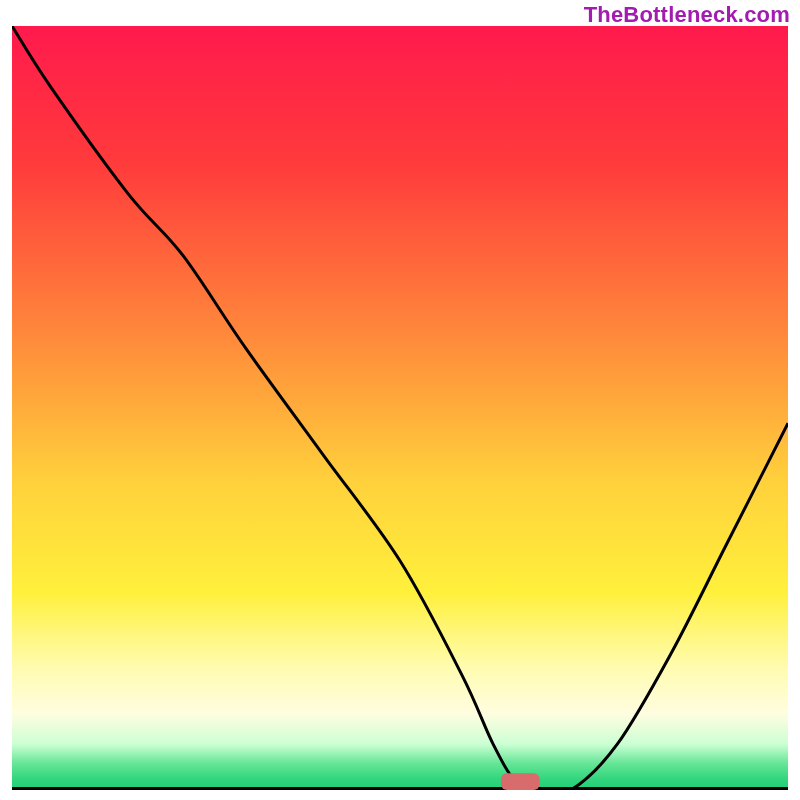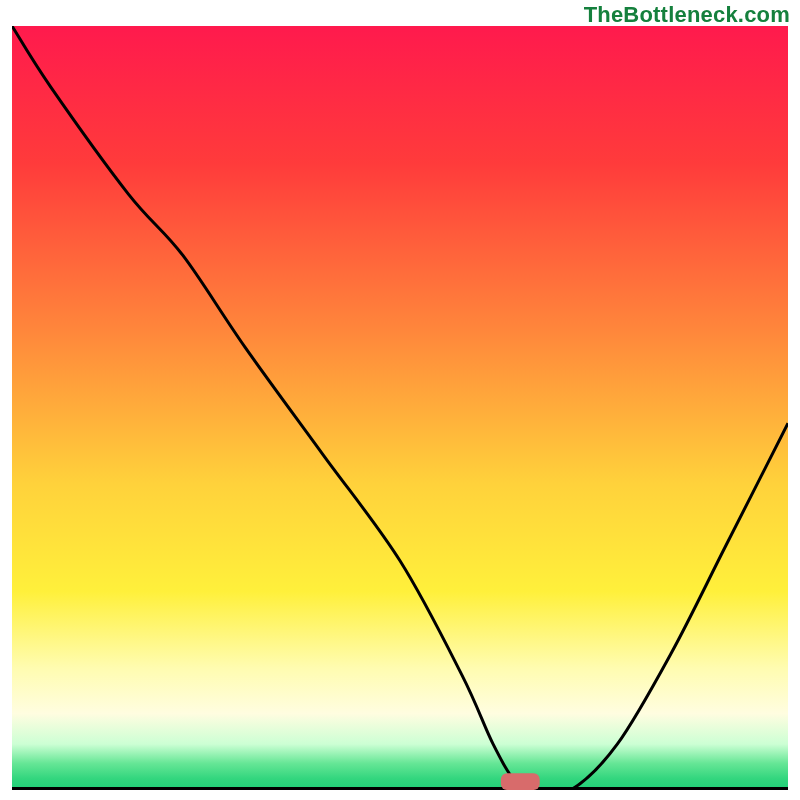--- a/index.html
+++ b/index.html
@@ -14,21 +14,21 @@
     position: relative;
     width: 800px;
     height: 800px;
   }
   .watermark {
     position: absolute;
     top: 2px;
     right: 10px;
     font-size: 22px;
     font-weight: 600;
-    color: #15803d;
+    color: #a21caf;
     letter-spacing: 0.2px;
   }
   svg.chart {
     position: absolute;
     top: 26px;
     left: 12px;
     width: 776px;
     height: 764px;
   }
 </style>

